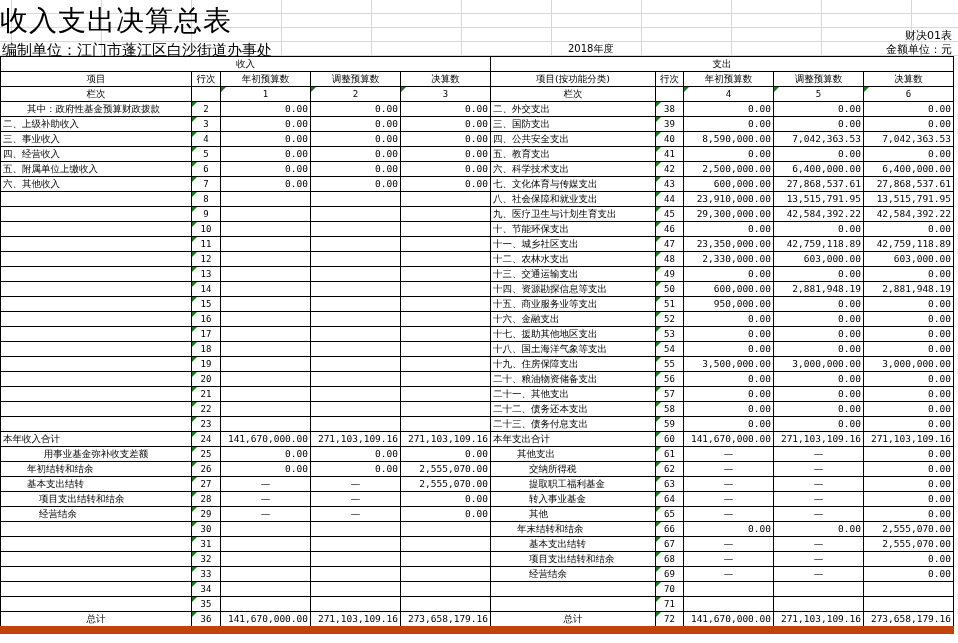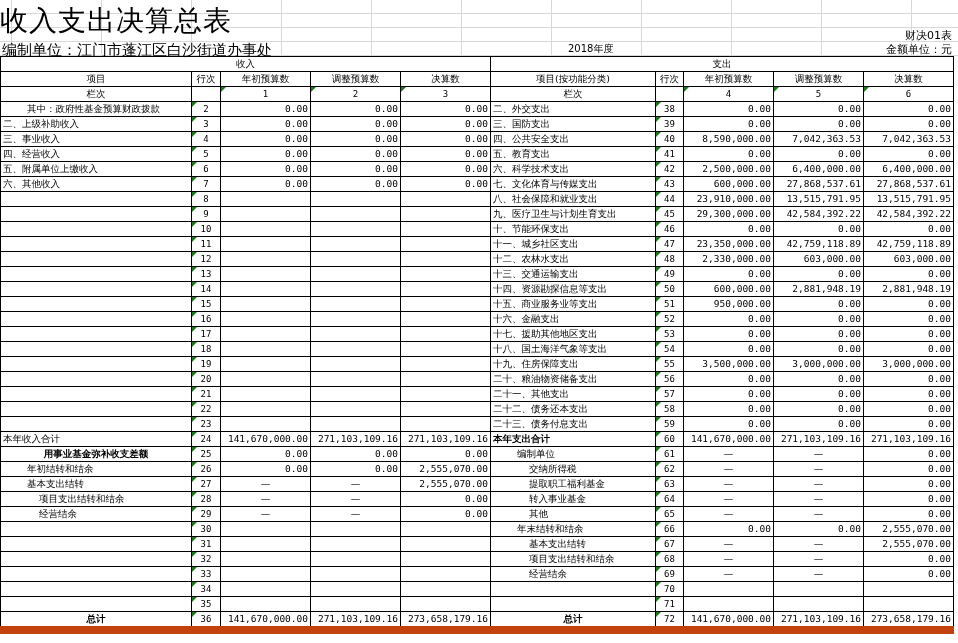--- a/index.html
+++ b/index.html
@@ -17,21 +17,21 @@
   .tblcode { position:absolute; right:6px; top:28px; font-size:11px; }
   .money { position:absolute; right:6px; top:42px; font-size:11px; }
   table { position:absolute; left:0; top:56px; border-collapse:collapse; table-layout:fixed; }
   td { border:1px solid #000; height:14px; padding:0 2px; font-size:9.5px; line-height:14px;
        white-space:nowrap; overflow:hidden; position:relative; }
   td.c { text-align:center; }
   td.r { text-align:right; font-family:"DejaVu Sans Mono","Liberation Mono",monospace; font-size:9.5px; letter-spacing:0px; }
   td.num { text-align:center; font-family:"DejaVu Sans Mono","Liberation Mono",monospace; font-size:9px; }
   td.tri::before { content:""; position:absolute; left:0; top:0; width:0; height:0;
        border-top:5px solid #1a7a1a; border-right:5px solid transparent; }
-  td.b { font-weight:bold; }
+  td.b { font-weight:normal; }
   td.i1 { padding-left:26px; }
   td.i2 { padding-left:38px; }
   td.ir1 { padding-left:26px; }
   td.ir2 { padding-left:38px; }
   td.dash { text-align:center; }
   .thickbottom td { border-bottom:8px solid #c2410c; }
 </style>
 </head>
 <body>
 
@@ -361,21 +361,21 @@
         <td class="r">141,670,000.00</td>
         <td class="r">271,103,109.16</td>
         <td class="r">271,103,109.16</td>
       </tr>
       <tr>
         <td class="b c">用事业基金弥补收支差额</td>
         <td class="num tri">25</td>
         <td class="r">0.00</td>
         <td class="r">0.00</td>
         <td class="r">0.00</td>
-        <td class="ir1">编制单位</td>
+        <td class="ir1">其他支出</td>
         <td class="num tri">61</td>
         <td class="dash">—</td>
         <td class="dash">—</td>
         <td class="r">0.00</td>
       </tr>
       <tr>
         <td class="i1">年初结转和结余</td>
         <td class="num tri">26</td>
         <td class="r">0.00</td>
         <td class="r">0.00</td>

